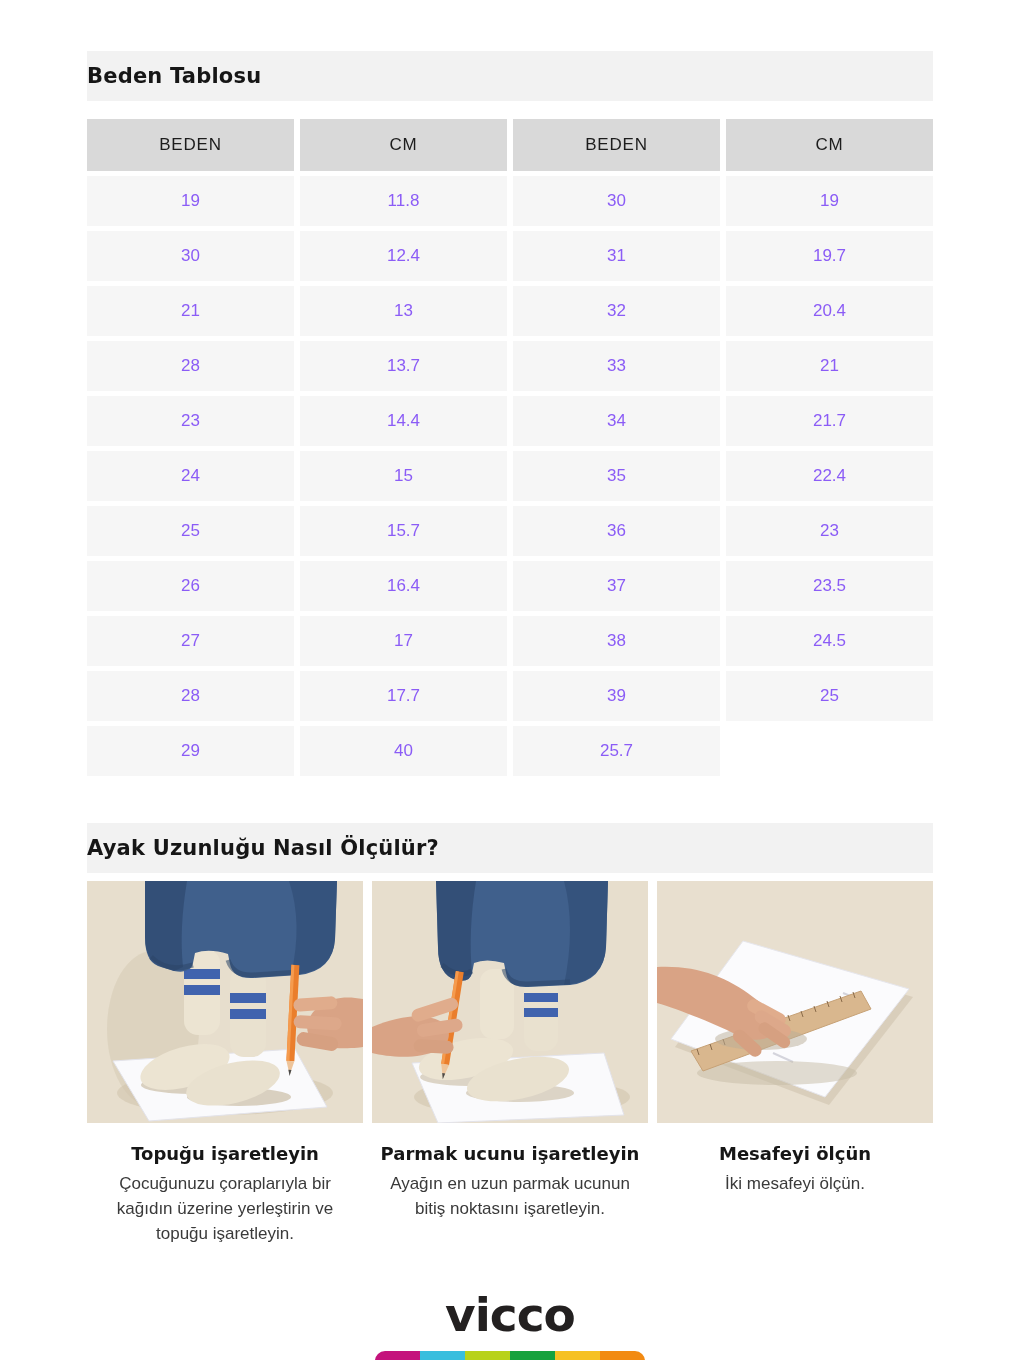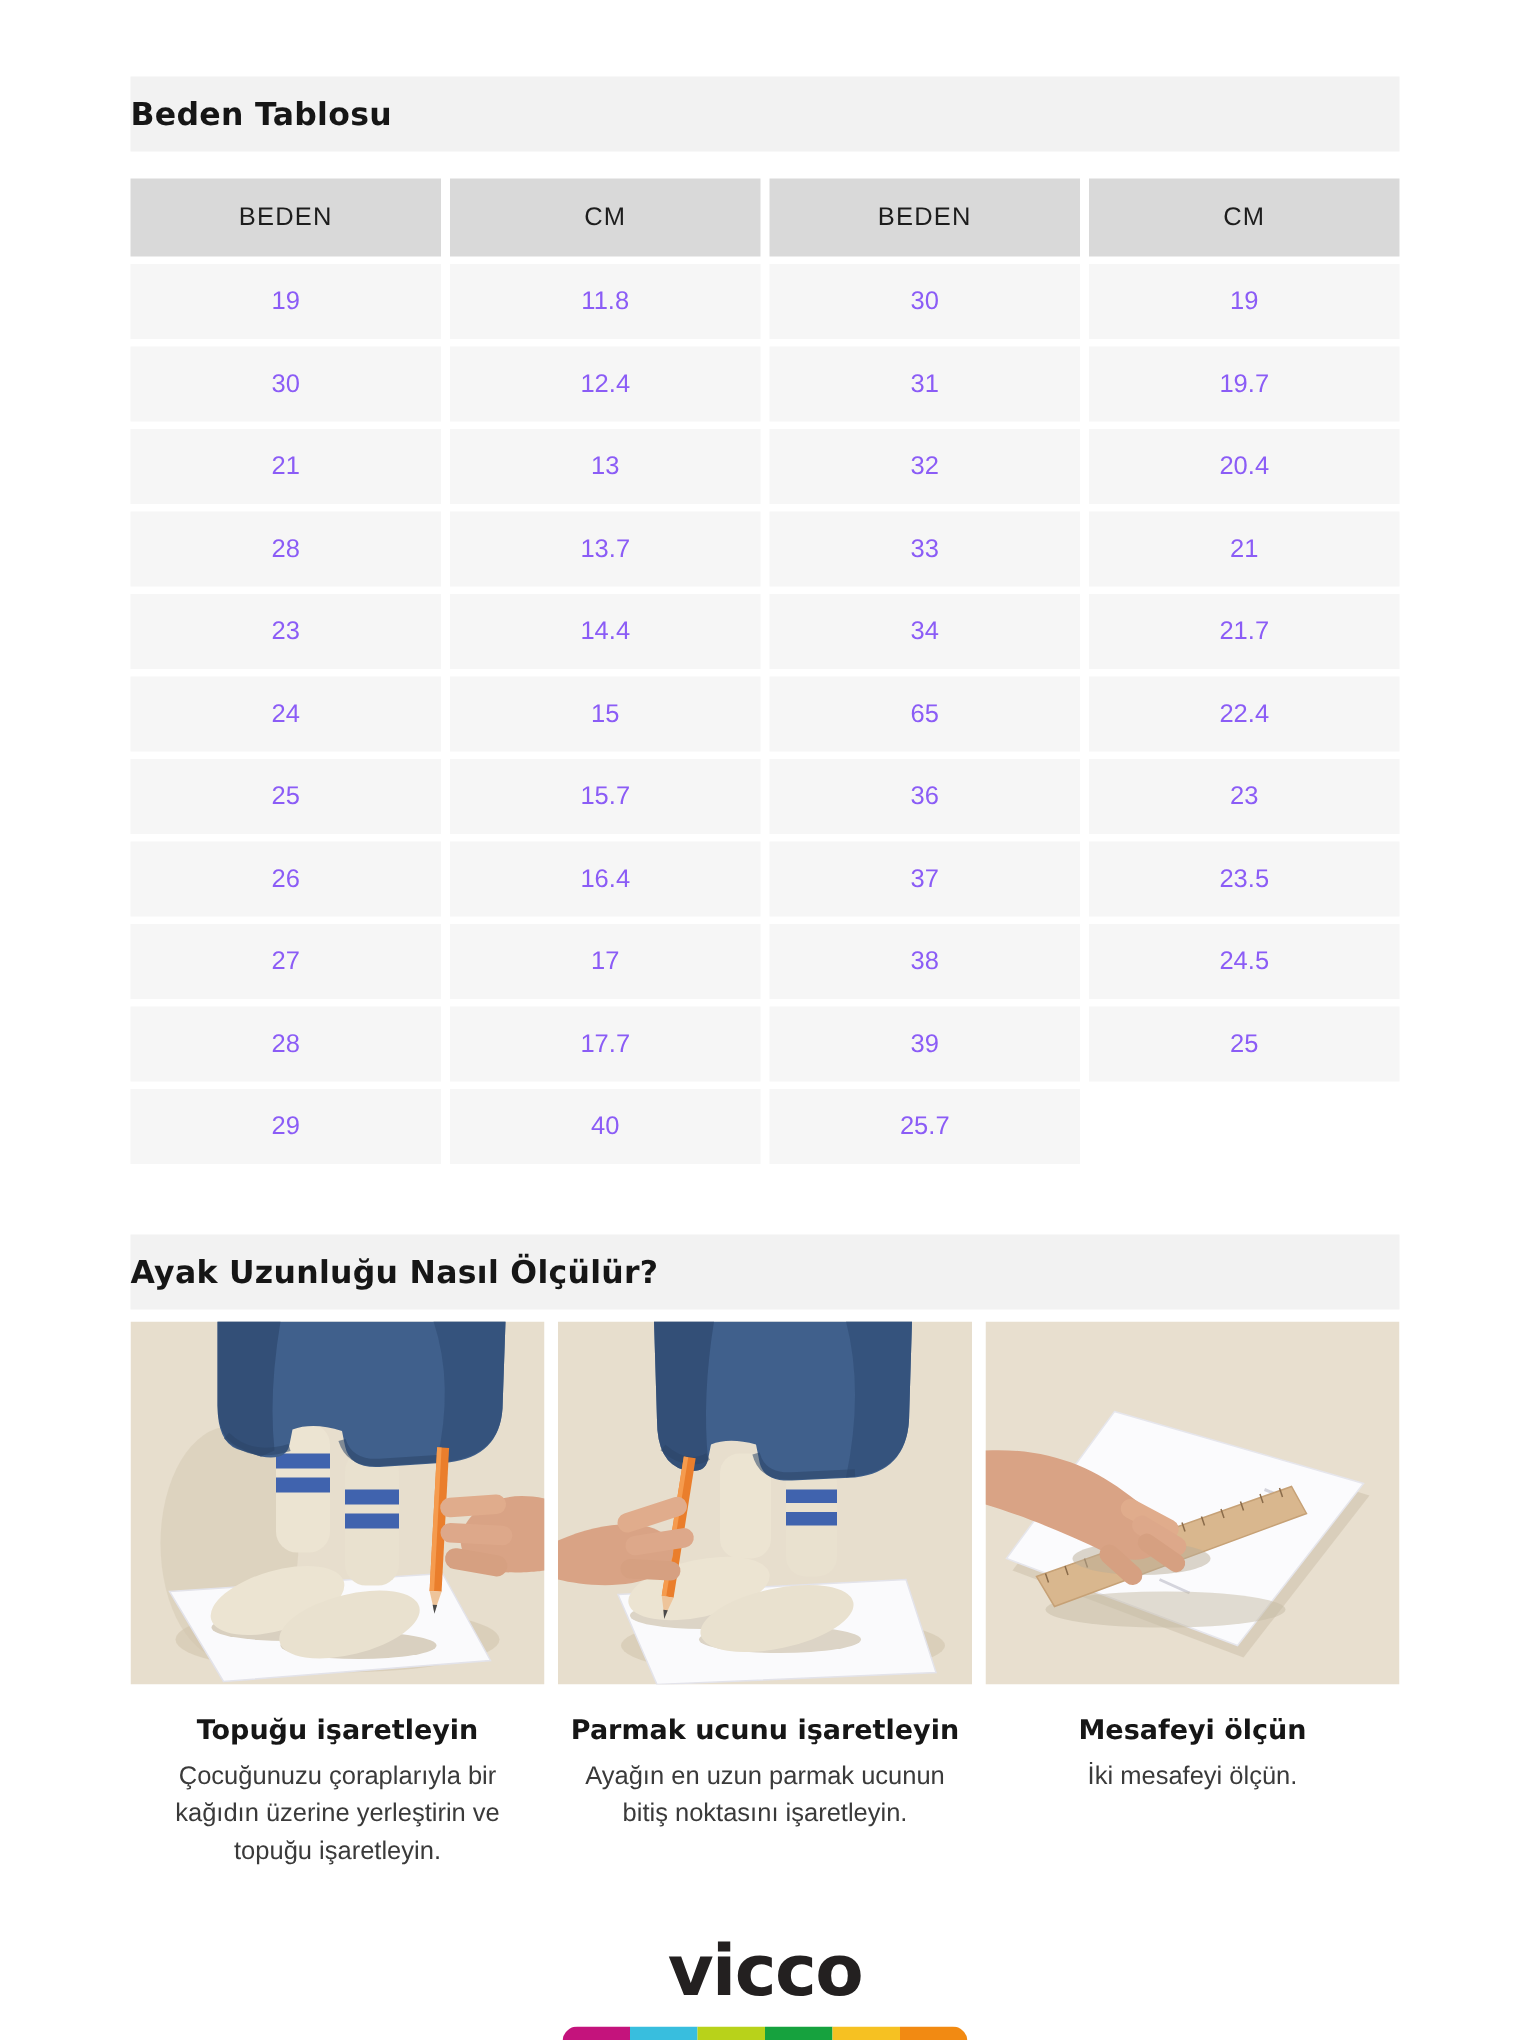--- a/index.html
+++ b/index.html
@@ -87,21 +87,21 @@
       <div class="cell">28</div>
       <div class="cell">13.7</div>
       <div class="cell">33</div>
       <div class="cell">21</div>
       <div class="cell">23</div>
       <div class="cell">14.4</div>
       <div class="cell">34</div>
       <div class="cell">21.7</div>
       <div class="cell">24</div>
       <div class="cell">15</div>
-      <div class="cell">65</div>
+      <div class="cell">35</div>
       <div class="cell">22.4</div>
       <div class="cell">25</div>
       <div class="cell">15.7</div>
       <div class="cell">36</div>
       <div class="cell">23</div>
       <div class="cell">26</div>
       <div class="cell">16.4</div>
       <div class="cell">37</div>
       <div class="cell">23.5</div>
       <div class="cell">27</div>

